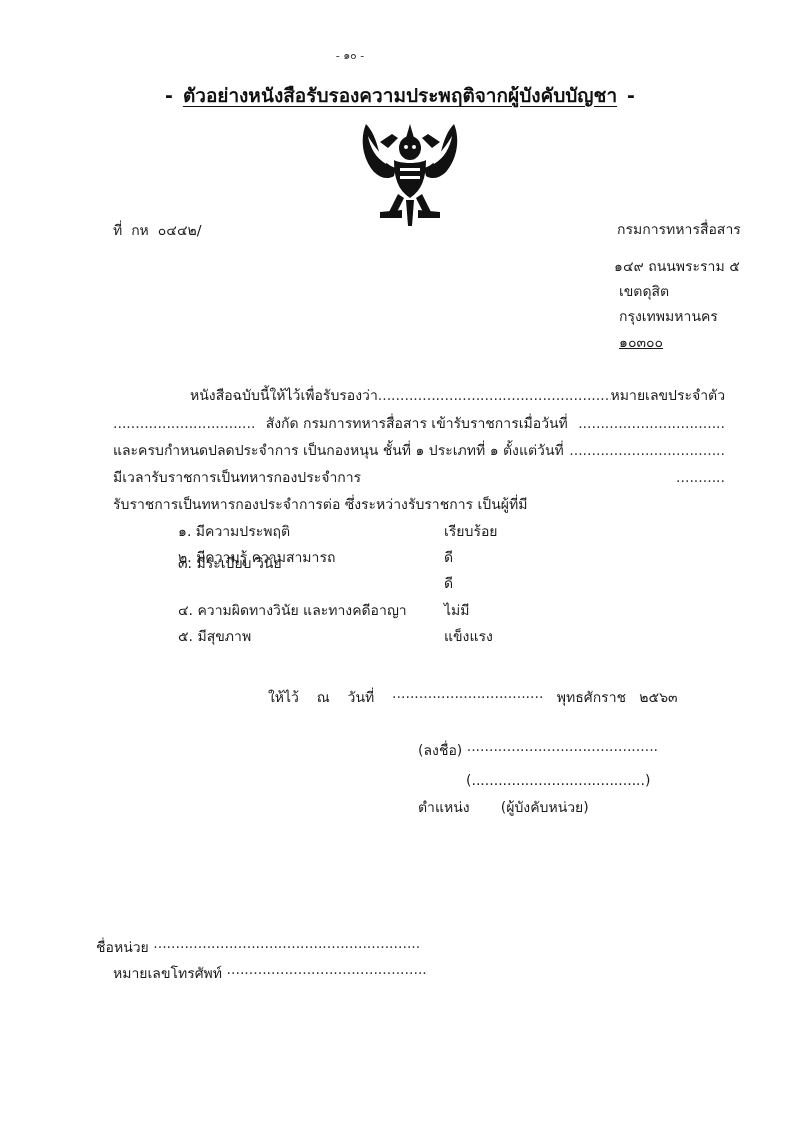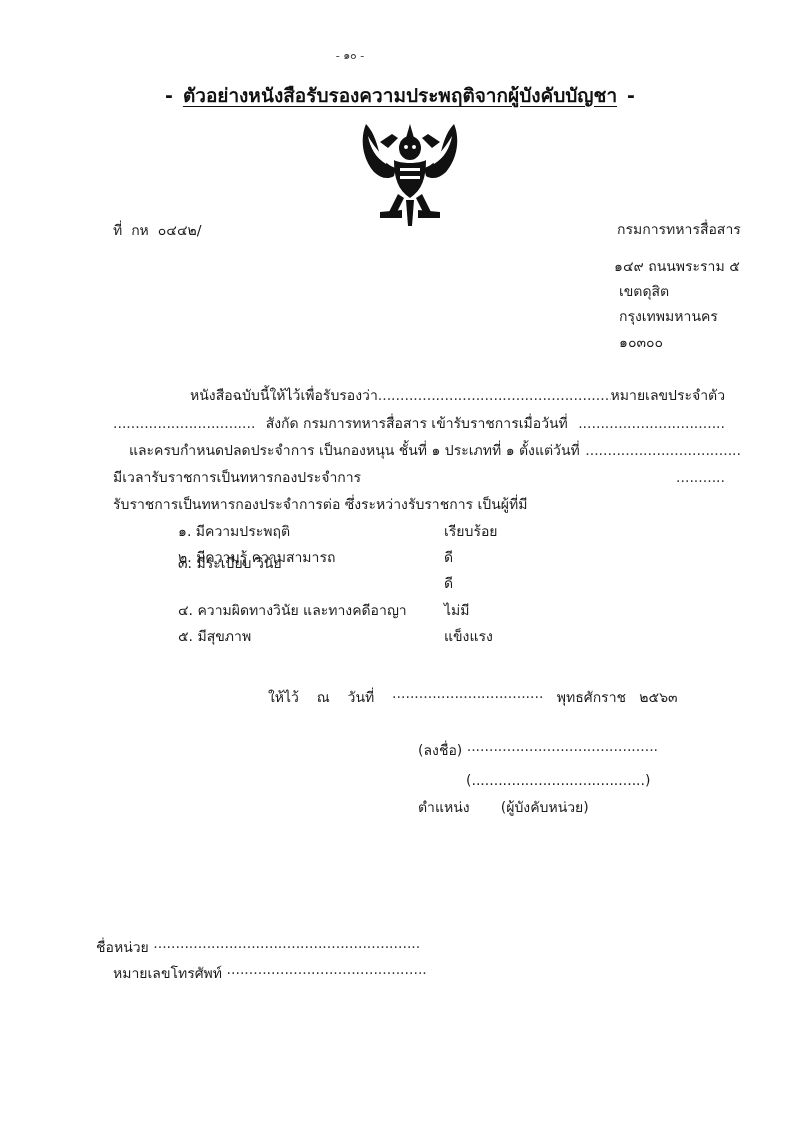--- a/index.html
+++ b/index.html
@@ -89,35 +89,35 @@
 <div class="abs txt ref-no">
   <span>ที่</span>&nbsp;
   <span>กห</span>&nbsp;
   <span>๐๔๔๒/</span>
 </div>
 
 <div class="abs txt addr" style="top:220px; left:593px;">กรมการทหารสื่อสาร</div>
 <div class="abs txt addr" style="top:257px;">๑๔๙ ถนนพระราม ๕</div>
 <div class="abs txt addr" style="top:282px; left:595px;">เขตดุสิต</div>
 <div class="abs txt addr" style="top:307px; left:595px;">กรุงเทพมหานคร</div>
-<div class="abs txt addr" style="top:333px; left:595px;">๑๐๓๐๐</div>
+<div class="abs txt addr" style="top:333px; left:595px;text-decoration:underline;">๑๐๓๐๐</div>
 
 <div class="abs txt body-line justify-line" style="top:386px; left:190px; width:535px;">
   <span>หนังสือฉบับนี้ให้ไว้เพื่อรับรองว่า</span>
   <span class="dots">........................................................</span>
   <span>หมายเลขประจำตัว</span>
 </div>
 
 <div class="abs txt body-line justify-line" style="top:414px;">
   <span class="dots">................................</span>
   <span>สังกัด กรมการทหารสื่อสาร เข้ารับราชการเมื่อวันที่</span>
   <span class="dots">.................................</span>
 </div>
 
-<div class="abs txt body-line justify-line" style="top:441px;margin-left:16px;">
+<div class="abs txt body-line justify-line" style="top:441px;">
   <span>และครบกำหนดปลดประจำการ เป็นกองหนุน ชั้นที่ ๑ ประเภทที่ ๑ ตั้งแต่วันที่</span>
   <span class="dots">...................................</span>
 </div>
 
 <div class="abs txt body-line justify-line" style="top:468px;">
   <span>มีเวลารับราชการเป็นทหารกองประจำการ</span>
   <span class="dots">...........</span>
 </div>
 
 <div class="abs txt body-line" style="top:495px;">รับราชการเป็นทหารกองประจำการต่อ ซึ่งระหว่างรับราชการ เป็นผู้ที่มี</div>

